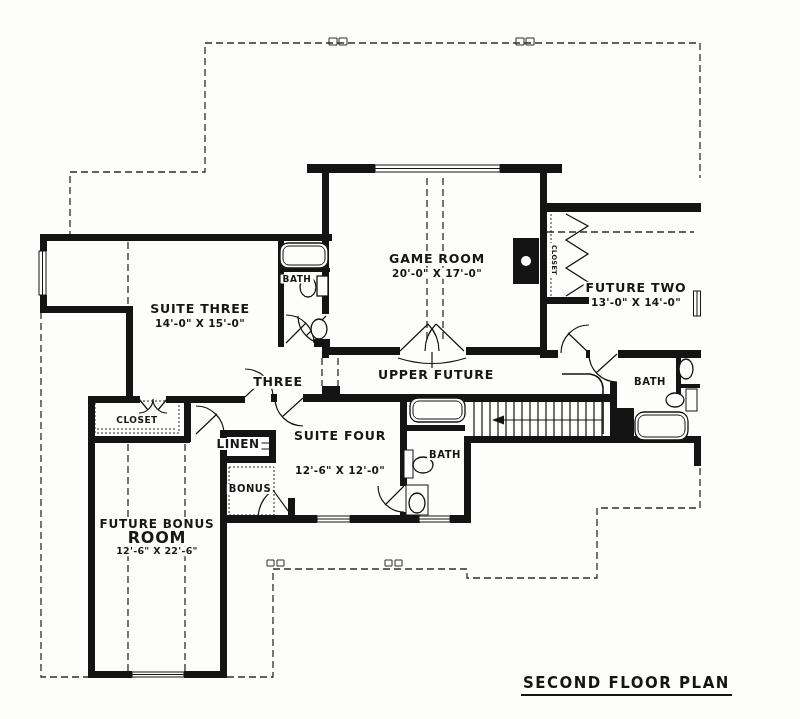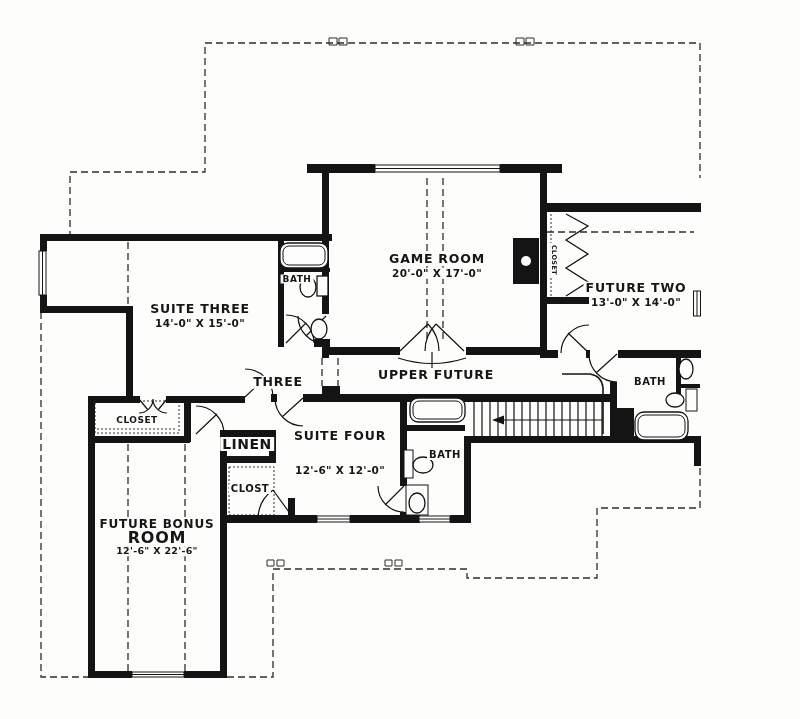--- a/index.html
+++ b/index.html
@@ -151,16 +151,17 @@
 
   <div class="lbl name" style="left:436px;top:375px">UPPER FUTURE</div>
   <div class="lbl name" style="left:278px;top:382px">THREE</div>
 
   <div class="lbl sm" style="left:297px;top:279px;font-size:9px">BATH</div>
   <div class="lbl sm" style="left:650px;top:382px">BATH</div>
   <div class="lbl sm" style="left:445px;top:455px">BATH</div>
 
   <div class="lbl sm" style="left:137px;top:420px;font-size:9px">CLOSET</div>
   <div class="lbl xs" style="left:554px;top:260px">CLOSET</div>
-  <div class="lbl sm" style="left:250px;top:489px">CLOST</div>
-  <div class="lbl sm" style="left:247px;top:444px;font-size:14px">LINEN</div>
+  <div class="lbl sm" style="left:250px;top:489px">BONUS</div>
+  <div class="lbl sm" style="left:238px;top:444px;font-size:12px">LINEN</div>
 
+  <div class="plan-title" style="left:521px;top:674px">SECOND FLOOR PLAN</div>
 </div>
 
 </body></html>

